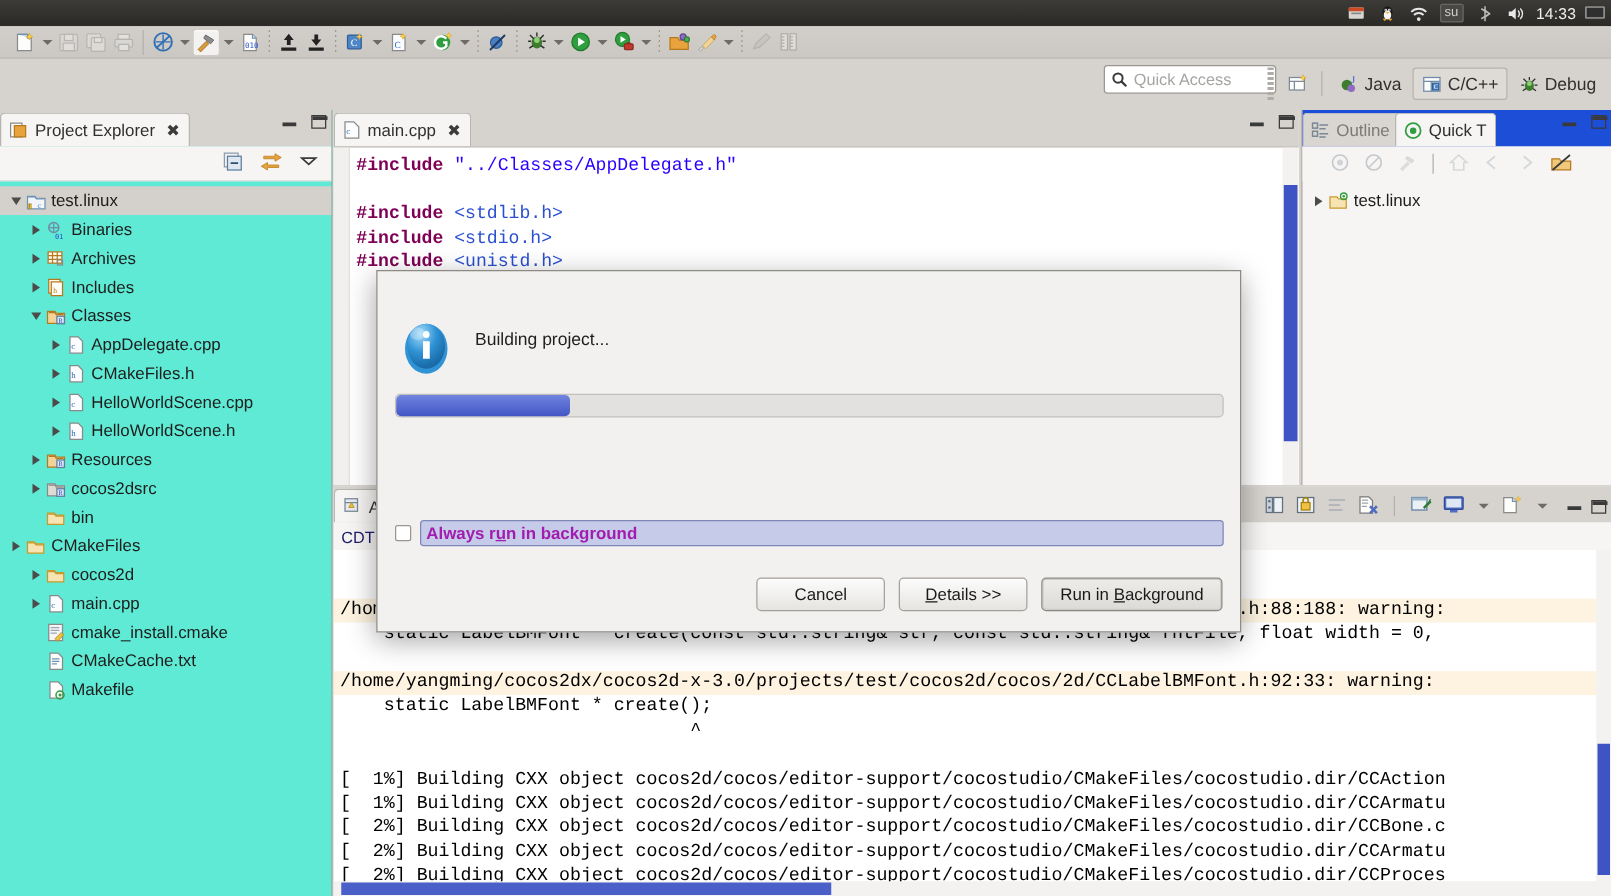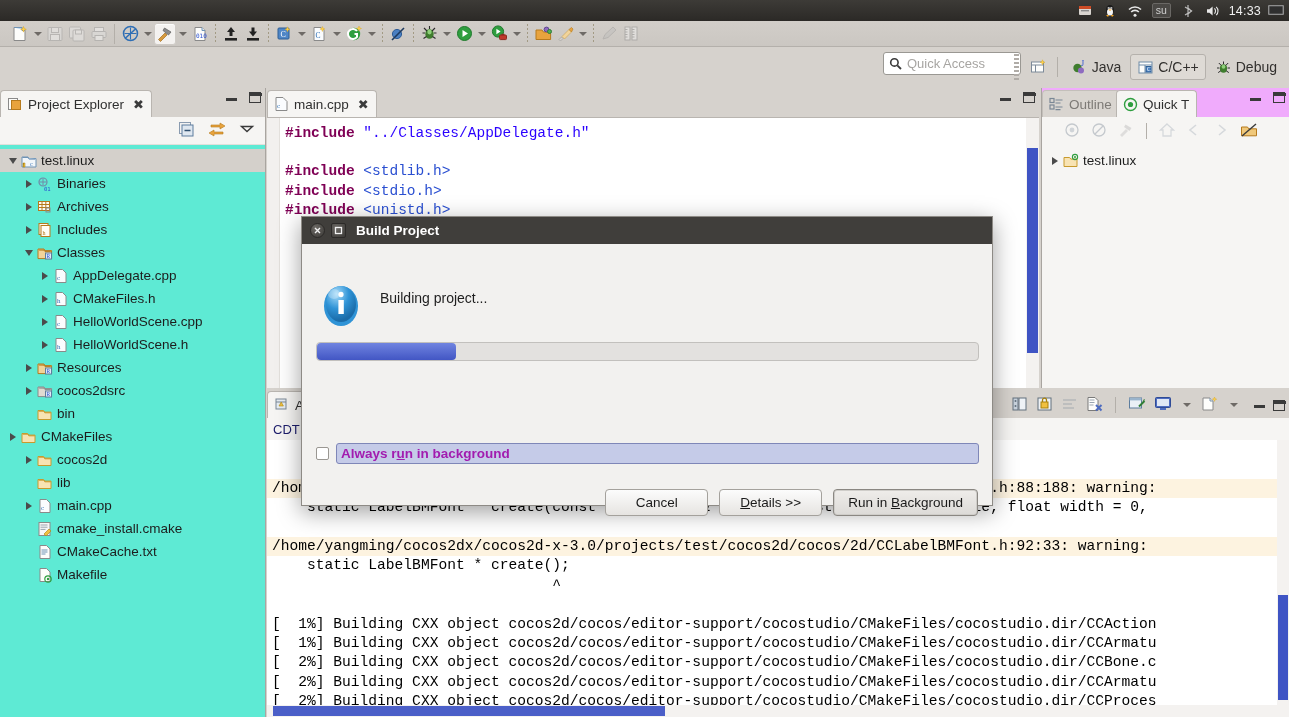--- a/index.html
+++ b/index.html
@@ -115,21 +115,21 @@
   .kw { color:#7f0055; font-weight:bold; }
   .str { color:#2a00ff; }
   .inc { color:#2a4fd1; }
   #ed-vscroll { position:absolute; right:0; top:0; width:13px; height:271px; background:#f4f2f0; }
   #ed-vthumb { position:absolute; right:1px; top:30px; width:11px; height:205px; background:#3f54c4; }
   
   #right-panel {
     position:absolute; left:1041px; top:88px; width:248px; height:300px;
     background:#f6f5f3; border-left:1px solid #a9a5a0;
   }
-  #right-tabrow { height:29px; position:relative; background:#f0abfc; }
+  #right-tabrow { height:29px; position:relative; background:#1d4ed8; }
   .rt-toolbar { height:28px; display:flex; align-items:center; justify-content:flex-start; gap:11px; padding-left:22px; background:#f6f5f3; }
   
   #console-panel {
     position:absolute; left:267px; top:389px; width:1022px; height:328px;
     background:#f6f5f3;
   }
   #console-tabrow { height:29px; position:relative; background:#d6d2cd; }
   #console-toolbar { position:absolute; right:4px; top:4px; height:24px; display:flex; align-items:center; gap:8px; }
   #console-sub {
     position:absolute; left:0; top:29px; width:1022px; height:22px; background:#f6f5f3;
@@ -736,30 +736,20 @@
         </span>
         <span class="ticon">
           <svg width="16" height="16" viewBox="0 0 16 16">
             <path d="M1 4.5 h5.6 l1.2 1.6 h6.2 v7.4 H1 Z" fill="#f8e3b3" stroke="#c89a2d"></path>
             <path d="M1.6 5.2 h5 l1.2 1.6 h6" fill="none" stroke="#c89a2d"></path>
           </svg>
         </span>
         <span class="tlabel">cocos2d</span>
       </div>
       <div class="trow" style="padding-left: 22px;">
-        <span class="twist"></span>
-        <span class="ticon">
-          <svg width="16" height="16" viewBox="0 0 16 16">
-            <path d="M1 4.5 h5.6 l1.2 1.6 h6.2 v7.4 H1 Z" fill="#f8e3b3" stroke="#c89a2d"></path>
-            <path d="M1.6 5.2 h5 l1.2 1.6 h6" fill="none" stroke="#c89a2d"></path>
-          </svg>
-        </span>
-        <span class="tlabel">lib</span>
-      </div>
-      <div class="trow" style="padding-left: 22px;">
         <span class="twist closed">
           <i></i>
         </span>
         <span class="ticon">
           <svg width="16" height="16" viewBox="0 0 16 16">
             <path d="M3 1.5h6.5l3.5 3.5v9.5H3z" fill="#fafcfe" stroke="#8a8a8a"></path>
             <text x="4" y="11.5" font-size="7" fill="#2f6fb5" font-family="serif">c</text>
           </svg>
         </span>
         <span class="tlabel">main.cpp</span>
@@ -998,33 +988,20 @@
     </div>
   <div id="con-vscroll">
     <div id="con-vthumb"></div>
   </div>
   <div id="con-hscroll">
     <div id="con-hthumb"></div>
   </div>
 </div>
 
 <div id="dialog">
-  <div id="dlg-title">
-    <span class="wb">
-      <svg width="9" height="9" viewBox="0 0 9 9">
-          <path d="M2 2 L7 7 M7 2 L2 7" stroke="#f2f2f2" stroke-width="1.4"></path>
-        </svg>
-    </span>
-    <span class="wb wb-sq">
-      <svg width="9" height="9" viewBox="0 0 9 9">
-          <rect x="1.5" y="1.5" width="6" height="6" fill="none" stroke="#f2f2f2" stroke-width="1.3"></rect>
-        </svg>
-    </span>
-    <span style="margin-left:4px;">Build Project</span>
-  </div>
 
   <div id="dlg-body">
     <svg id="info-icon" viewBox="0 0 44 48">
       <ellipse cx="22" cy="24" rx="17" ry="20" fill="#2f93d6"></ellipse>
       <ellipse cx="22" cy="22" rx="15" ry="18" fill="url(#ig)"></ellipse>
       <defs>
         <radialGradient id="ig" cx="35%" cy="22%" r="75%">
           <stop offset="0%" stop-color="#a8dcfa"></stop>
           <stop offset="55%" stop-color="#2f93d6"></stop>
           <stop offset="100%" stop-color="#1a6ba8"></stop>

